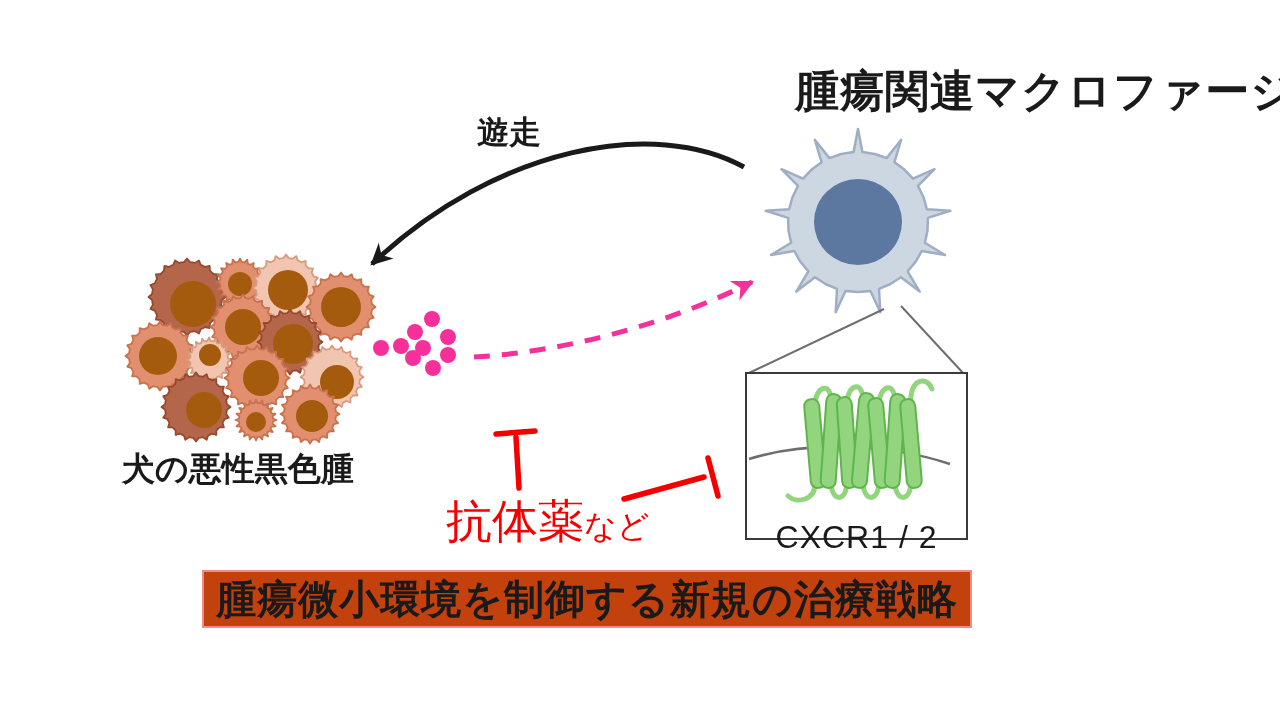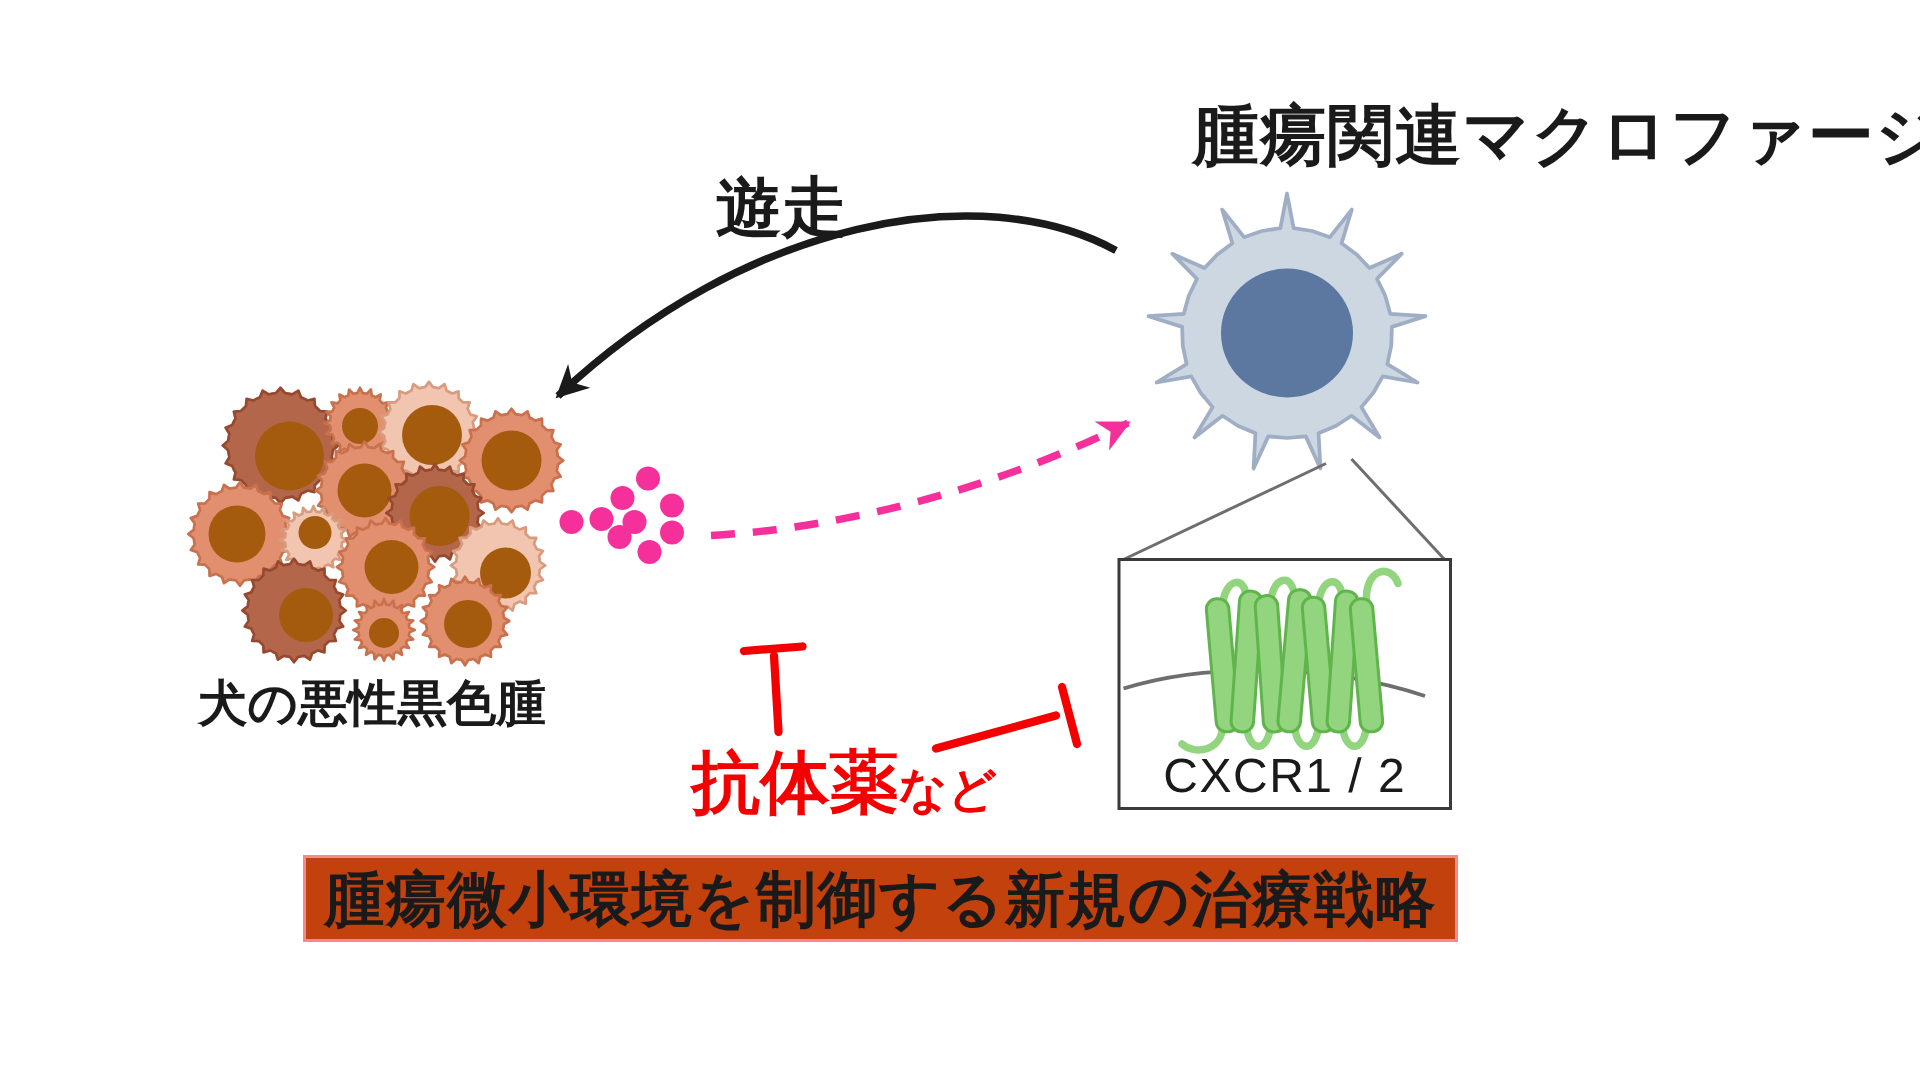--- a/index.html
+++ b/index.html
@@ -19,27 +19,27 @@
   .loop{stroke:var(--helix-green);stroke-width:5;fill:none;stroke-linecap:round;}
   .macro-body{fill:var(--macro-body);stroke:var(--macro-stroke);stroke-width:2.5;stroke-linejoin:round;}
   .macro-nucleus{fill:var(--macro-nucleus);}
   .cell-salmon{fill:var(--cell-salmon);stroke:var(--cell-salmon-stroke);stroke-width:1.8;stroke-linejoin:round;}
   .cell-dark{fill:var(--cell-dark);stroke:var(--cell-dark-stroke);stroke-width:1.8;stroke-linejoin:round;}
   .cell-pale{fill:var(--cell-pale);stroke:var(--cell-pale-stroke);stroke-width:1.8;stroke-linejoin:round;}
   .cell-nucleus{fill:var(--nucleus-brown);}
 
   .lbl{position:absolute;color:var(--ink);white-space:nowrap;line-height:1.05;}
   .lbl-macrophage{left:795px;top:68px;font-size:44px;font-weight:700;letter-spacing:1px;}
-  .lbl-migration{left:477px;top:116px;font-size:44px;font-weight:700;}
-  .lbl-melanoma{left:132px;top:452px;font-size:33px;font-weight:600;text-align:center;}
+  .lbl-migration{left:477px;top:116px;font-size:32px;font-weight:700;}
+  .lbl-melanoma{left:122px;top:452px;font-size:33px;font-weight:600;text-align:center;}
   .lbl-cxcl8{left:427px;top:378px;font-size:33px;font-weight:700;letter-spacing:1px;}
-  .lbl-antibody{left:461px;top:497px;color:var(--red);font-weight:700;}
+  .lbl-antibody{left:446px;top:497px;color:var(--red);font-weight:400;}
   .lbl-antibody .main{font-size:46px;}
   .lbl-antibody .suffix{font-size:32px;}
-  .lbl-receptor{left:746px;top:501px;width:221px;text-align:center;font-size:32px;font-weight:400;letter-spacing:1px;}
+  .lbl-receptor{left:746px;top:521px;width:221px;text-align:center;font-size:32px;font-weight:400;letter-spacing:1px;}
   .strategy-box{position:absolute;left:202px;top:570px;width:766px;height:54px;
     border:2px solid var(--strategy-border);background:#c2410c;
     display:flex;align-items:center;justify-content:center;}
   .strategy-box .txt{font-size:40px;font-weight:600;color:var(--ink);letter-spacing:1px;}
 </style>
 </head>
 <body>
 
 <div class="stage">
 

